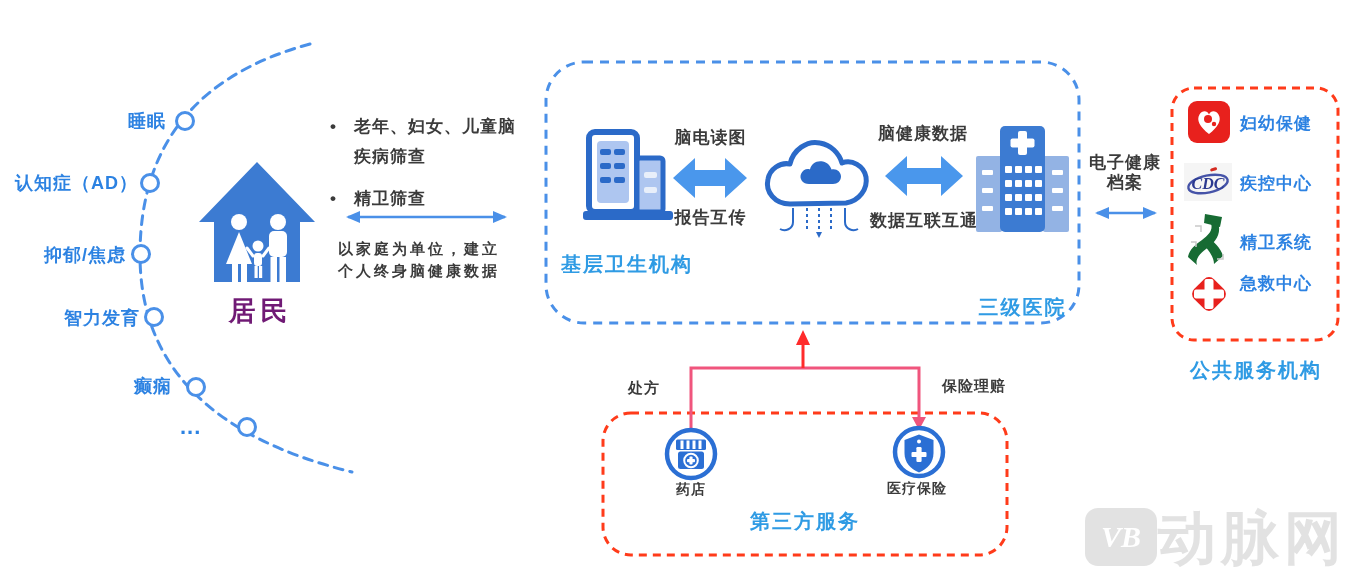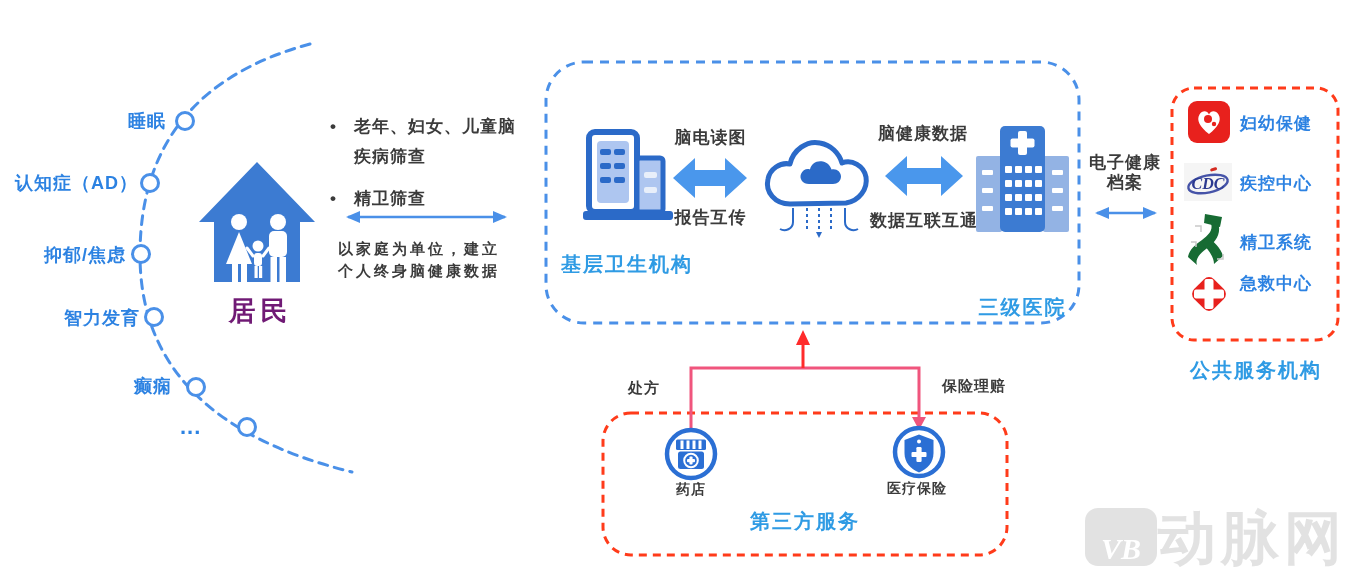--- a/index.html
+++ b/index.html
@@ -15,21 +15,21 @@
   .linklbl{color:#3b3b3b;font-size:17px;text-align:center;letter-spacing:1px;}
   .resident-label{color:#701a75;font-size:27px;letter-spacing:5px;text-align:center;}
   .bullets{position:absolute;left:330px;top:112px;width:210px;color:#3b3b3b;font-weight:bold;font-size:17px;letter-spacing:1px;}
   .bullet-item{display:flex;margin-bottom:12px;line-height:30px;}
   .bullet-dot{width:24px;flex:0 0 24px;color:#3b3b3b;}
   .note{position:absolute;left:338px;top:238px;color:#3b3b3b;font-weight:bold;font-size:15px;line-height:22px;letter-spacing:3px;}
   .ps-item-label{color:#2c82e2;font-size:17px;letter-spacing:1px;}
   .icon-abs{position:absolute;}
   .wm-logo{
     position:absolute;left:1085px;top:508px;width:72px;height:58px;background:#e2e2e2;border-radius:13px;
-    display:flex;align-items:flex-end;justify-content:center;color:#ffffff;
+    display:flex;align-items:center;justify-content:center;color:#ffffff;
     font-family:"Liberation Serif","DejaVu Serif",serif;font-style:italic;font-weight:bold;font-size:30px;
   }
   .wm-text{
     position:absolute;left:1158px;top:500px;color:#e2e2e2;font-weight:bold;font-size:58px;letter-spacing:5px;
     font-family:"Liberation Sans","DejaVu Sans",sans-serif;white-space:nowrap;
   }
 </style>
 </head>
 <body>
 

